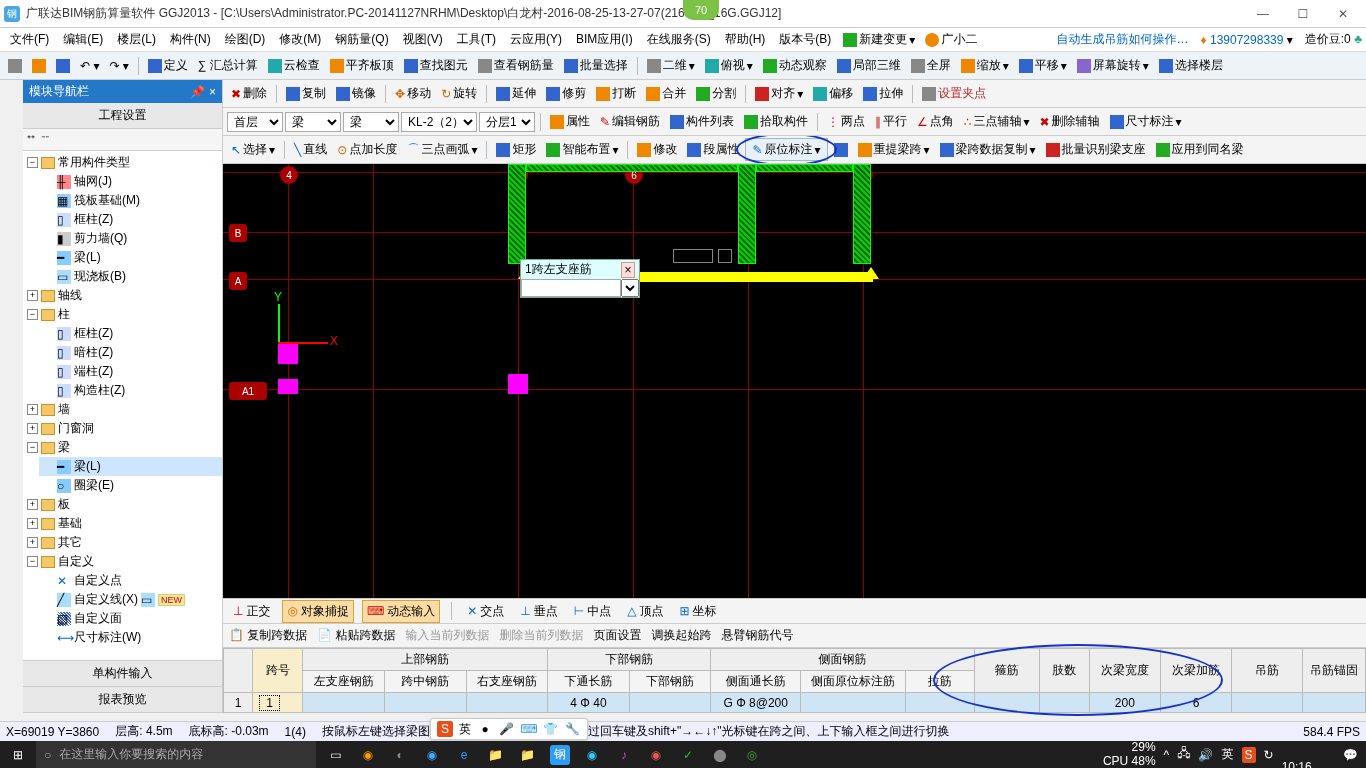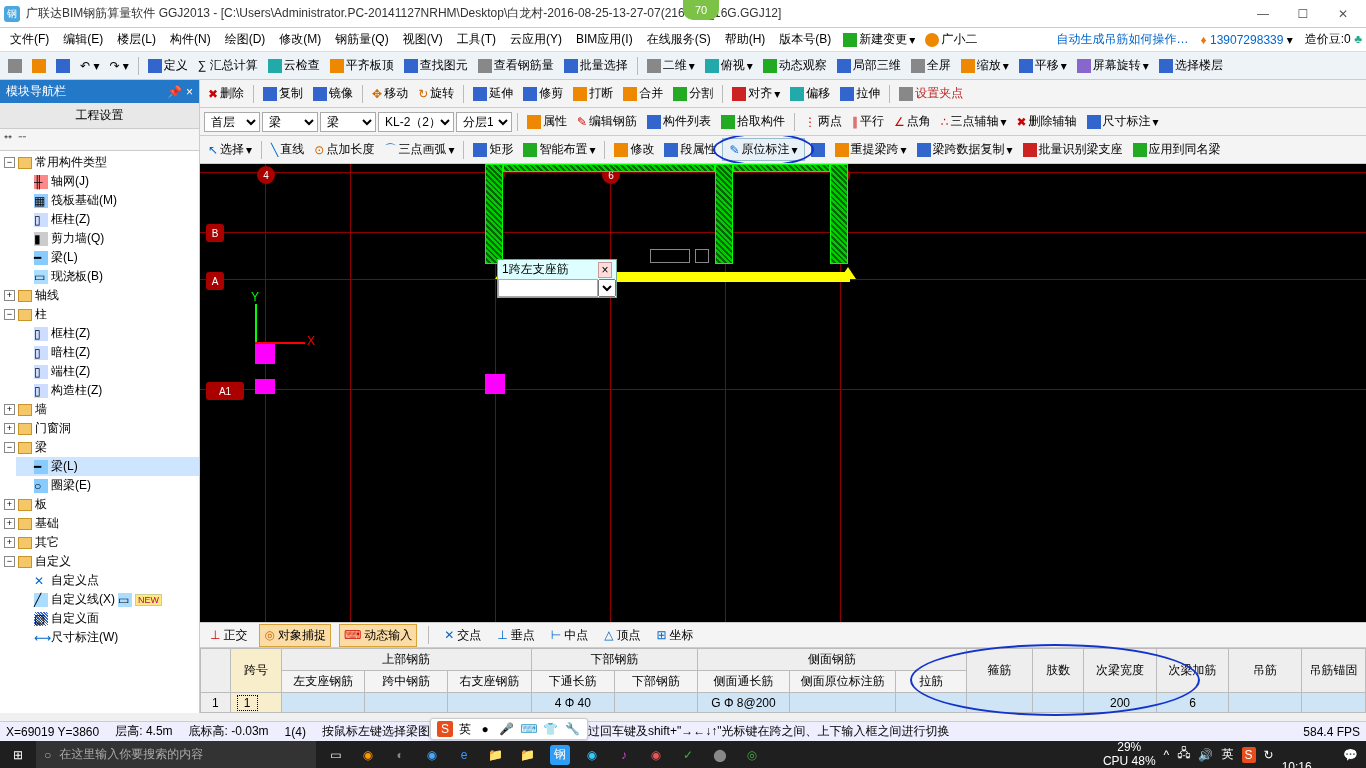--- a/index.html
+++ b/index.html
@@ -27,21 +27,21 @@
 .tb-sep { width: 1px; height: 18px; background: #bbb; margin: 0 3px; }
 .ico-red { background: #c22; }
 .ico-green { background: #2a2; }
 .ico-blue { background: #36c; }
 .ico-orange { background: #e80; }
 .ico-gray { background: #888; }
 .ico-purple { background: #86c; }
 .ico-cyan { background: #2aa; }
 
 
-.main-area { display: flex; height: calc(100% - 28px - 24px - 28px - 28px - 27px); }
+.main-area { display: flex; height: calc(100% - 28px - 24px - 28px - 28px - 27px); margin-left: 23px; }
 
 
 .left-panel { width: 200px; background: #f5f5f5; border-right: 1px solid #ccc; display: flex; flex-direction: column; }
 .panel-header { background: #2478c8; color: #fff; padding: 3px 6px; display: flex; align-items: center; justify-content: space-between; }
 .panel-header .controls { display: flex; gap: 4px; }
 .panel-header .controls span { cursor: pointer; }
 .tab-bar { display: flex; flex-direction: column; }
 .tab-btn { padding: 4px 6px; text-align: center; background: #e8e8e8; border-bottom: 1px solid #ccc; cursor: pointer; }
 .tab-btn.active { background: #fff; }
 .tool-strip { height: 22px; border-bottom: 1px solid #ccc; display: flex; align-items: center; padding: 0 4px; gap: 6px; }
@@ -379,20 +379,24 @@
             <span>自定义面</span>
           </div>
         <div class="tree-node">
             <span class="noexp"></span>
             <span class="tico" style="color:#06c">⟷</span>
             <span>尺寸标注(W)</span>
           </div>
       </div>
 
     </div>
+    <div class="bottom-tabs">
+      <div class="bottom-tab">单构件输入</div>
+      <div class="bottom-tab">报表预览</div>
+    </div>
   </div>
 
   <div class="right-side">
 
     <div class="tool-row">
       <span class="tb-btn">
           <span style="color:#c00">✖</span>
           <span>删除</span>
         </span>
         <span class="tb-sep"></span>
@@ -626,20 +630,29 @@
       <span class="snap-btn">
           <span style="color:#06c">△</span>
           <span>顶点</span>
         </span>
       <span class="snap-btn">
           <span style="color:#06c">⊞</span>
           <span>坐标</span>
         </span>
     </div>
 
+    <div class="data-bar">
+      <span>📋 <span>复制跨数据</span></span>
+      <span>📄 <span>粘贴跨数据</span></span>
+      <span style="color:#999">输入当前列数据</span>
+      <span style="color:#999">删除当前列数据</span>
+      <span>页面设置</span>
+      <span>调换起始跨</span>
+      <span>悬臂钢筋代号</span>
+    </div>
 
     <div class="data-table-wrap">
       <table class="data-table">
         <colgroup>
           <col style="width:28px">
             <col style="width:48px">
           <col style="width:78px">
             <col style="width:78px">
             <col style="width:78px">
           <col style="width:78px">
@@ -738,21 +751,21 @@
     <span class="tb-ico" style="color:#fc4">📁</span>
     <span class="tb-ico" style="background:#2e9df7;border-radius:3px">钢</span>
     <span class="tb-ico" style="color:#3cf">◉</span>
     <span class="tb-ico" style="color:#c4c">♪</span>
     <span class="tb-ico" style="color:#e55">◉</span>
     <span class="tb-ico" style="color:#4a4">✓</span>
     <span class="tb-ico" style="color:#888">⬤</span>
     <span class="tb-ico" style="color:#4a4">◎</span>
   </div>
   <div class="tray">
-    <div style="text-align:center;line-height:1.1">
+    <div style="text-align:right;line-height:1.1">
         <div>29%</div>
         <div>CPU 48%</div>
       </div>
     <span>^</span>
     <span>🖧</span>
     <span>🔊</span>
     <span>英</span>
     <span style="background:#e84e1b;padding:1px 3px;border-radius:2px">S</span>
     <span>↻</span>
     <div class="clock">

